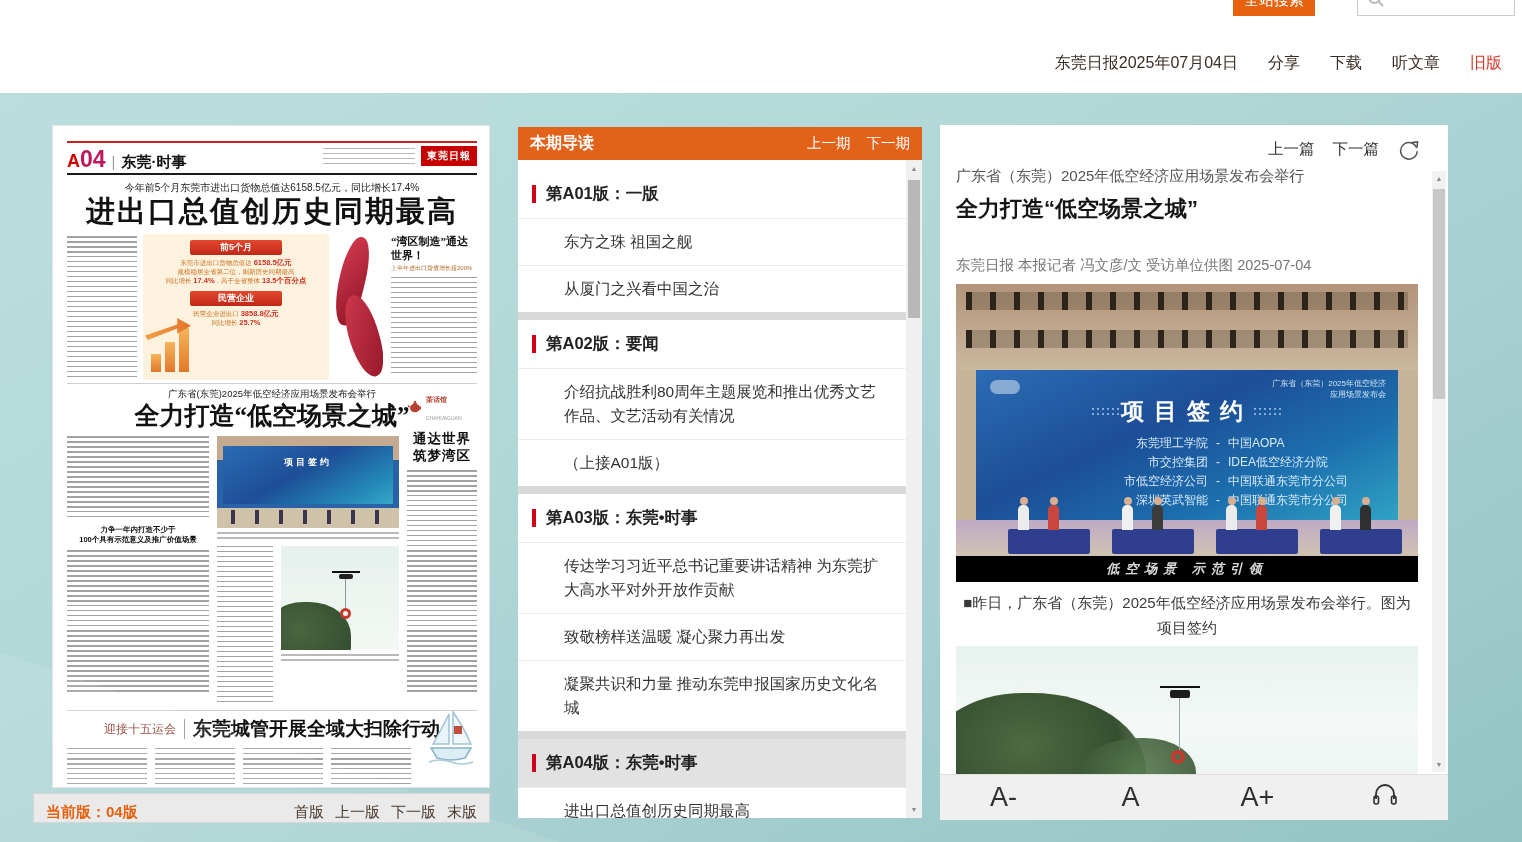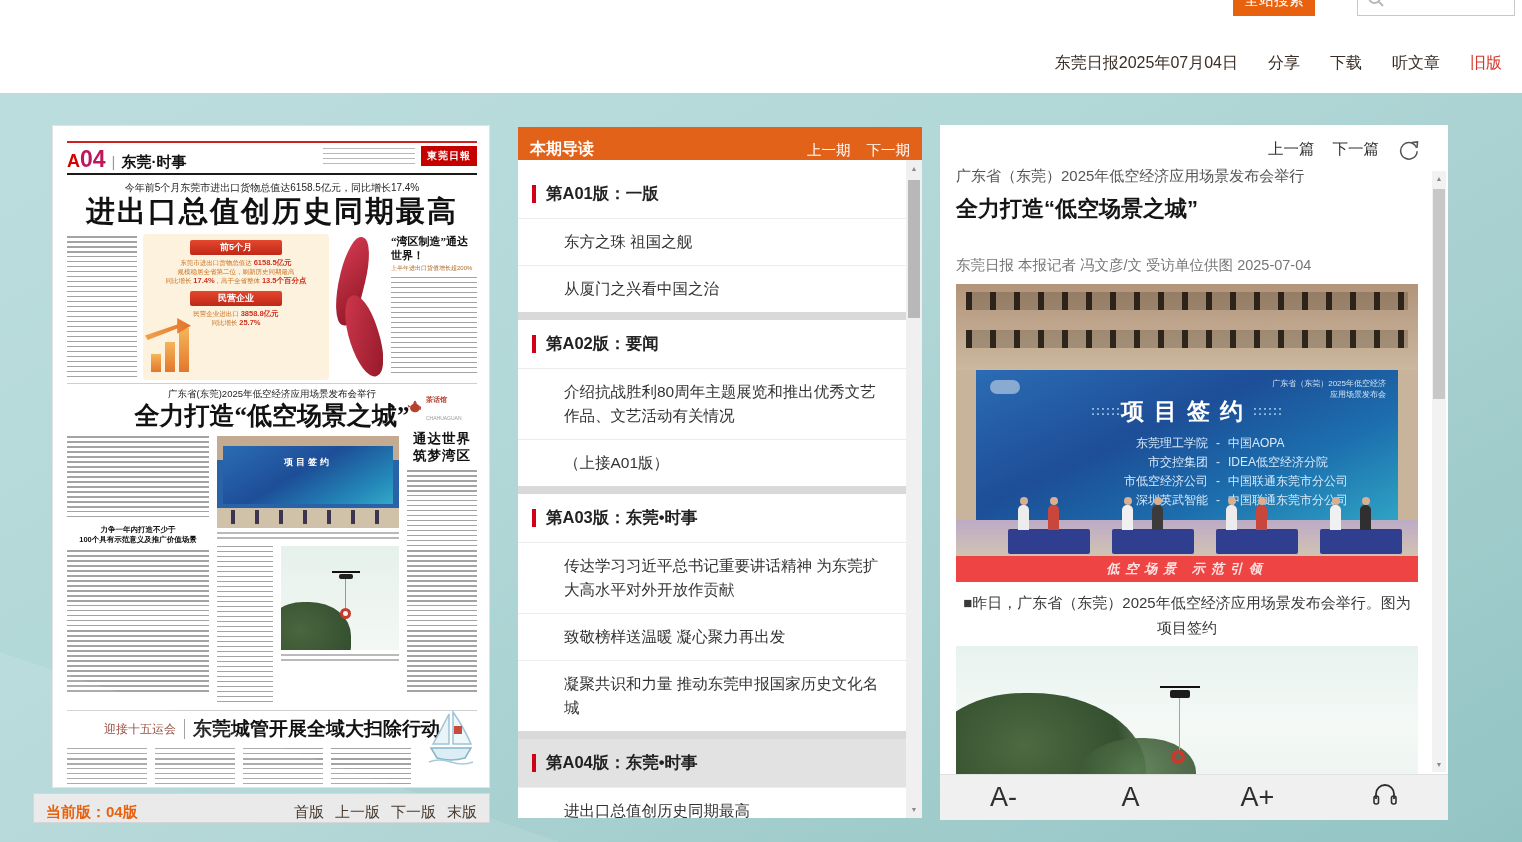--- a/index.html
+++ b/index.html
@@ -102,21 +102,21 @@
   .pager-bar { position:absolute; left:33px; top:793px; width:457px; height:30px; background:#eaeaea;
            border:1px solid #d6d6d6; display:flex; align-items:flex-end; justify-content:space-between;
            padding:0 12px; font-size:15px; z-index:4; }
   .pager-cur { color:#e8610f; font-weight:bold; }
   .pager-links { display:flex; gap:11px; color:#4a3b30; }
   .pager-links a { color:#4a3b30; text-decoration:none; cursor:pointer; }
 
   
   .toc-panel { position:absolute; left:518px; top:127px; width:404px; height:691px; background:#fff;
            display:flex; flex-direction:column; overflow:hidden; }
-  .toc-head { height:33px; flex:0 0 33px; background:#e2621a; color:#fff; display:flex; align-items:flex-end; padding:0 12px; }
+  .toc-head { height:33px; flex:0 0 33px; background:#e2621a; color:#fff; display:flex; align-items:center; padding:8px 12px; }
   .toc-title { font-size:16px; font-weight:bold; }
   .toc-issue-nav { margin-left:auto; display:flex; gap:16px; font-size:14.5px; }
   .toc-issue-nav a { color:#fff; text-decoration:none; cursor:pointer; }
   .toc-body { position:relative; flex:1; overflow:hidden; }
   .toc-rows { margin-right:16px; padding-top:10px; }
   .sec-head { display:flex; align-items:center; padding:13px 14px; font-size:16.5px; font-weight:bold; color:#222; }
   .sec-head .bar { width:4px; height:18px; background:#d0021b; margin-right:10px; }
   .sec-head.active { background:#e2e2e2; }
   .toc-art { padding:11px 16px 11px 46px; font-size:15.5px; color:#333; line-height:24px; border-top:1px solid #ededed; cursor:pointer; }
   .toc-gap { height:8px; background:#d9d9d9; }
@@ -147,21 +147,21 @@
   .scr-note { position:absolute; right:12px; top:8px; text-align:right; color:#cfe3f5; font-size:8px; line-height:11px; }
   .scr-logo { position:absolute; left:14px; top:10px; width:30px; height:14px; border-radius:7px; background:rgba(255,255,255,.45); }
   .scr-pairs { position:absolute; left:0; right:0; top:64px; }
   .scr-pairs .row { display:flex; justify-content:flex-end; gap:8px; font-size:12px; color:#d6e9fb; line-height:19px; }
   .scr-pairs .l { width:120px; text-align:right; }
   .scr-pairs .r { width:170px; text-align:left; }
   .ph1 .floor { position:absolute; left:0; right:0; top:236px; bottom:0; background:linear-gradient(#bdaac6,#d5c8ae 70%); }
   .tbl { position:absolute; bottom:28px; width:82px; height:25px; background:#2f3e8f; border-radius:2px; }
   .man { position:absolute; bottom:52px; width:11px; height:25px; border-radius:5px 5px 0 0; }
   .man::before { content:""; position:absolute; left:1.5px; top:-8px; width:8px; height:8px; border-radius:50%; background:#d9af91; }
-  .apron { position:absolute; left:0; right:0; bottom:0; height:26px; background:#ef4444; text-align:center; }
+  .apron { position:absolute; left:0; right:0; bottom:0; height:26px; background:#000000; text-align:center; }
   .apron span { font-size:13px; font-weight:bold; font-style:italic; color:rgba(255,255,255,.85); line-height:26px; letter-spacing:6px; }
   .art-caption { margin-top:8px; text-align:center; font-size:15px; color:#3a3a3a; line-height:25px; }
   .ph2 { position:relative; margin-top:6px; width:462px; height:142px; overflow:hidden;
            background:linear-gradient(180deg,#e7f2ee,#f4f9f6 55%,#edf4f0); }
   .ph2 .tree1 { position:absolute; left:-30px; bottom:-55px; width:220px; height:150px;
            background:radial-gradient(ellipse at 45% 35%,#4d6a42 0%,#35502f 55%,#27402355 100%); border-radius:46% 54% 42% 58%; }
   .ph2 .tree2 { position:absolute; left:120px; bottom:-30px; width:120px; height:80px;
            background:radial-gradient(ellipse at 50% 40%,#567a4e,#31492c); border-radius:55% 45% 50% 50%; opacity:.9; }
   .ph2 .bot { position:absolute; left:214px; top:44px; width:20px; height:8px; background:#1d1d1d; border-radius:2px; }
   .ph2 .bot::before { content:""; position:absolute; left:-10px; top:-4px; width:40px; height:2px; background:#111; }

